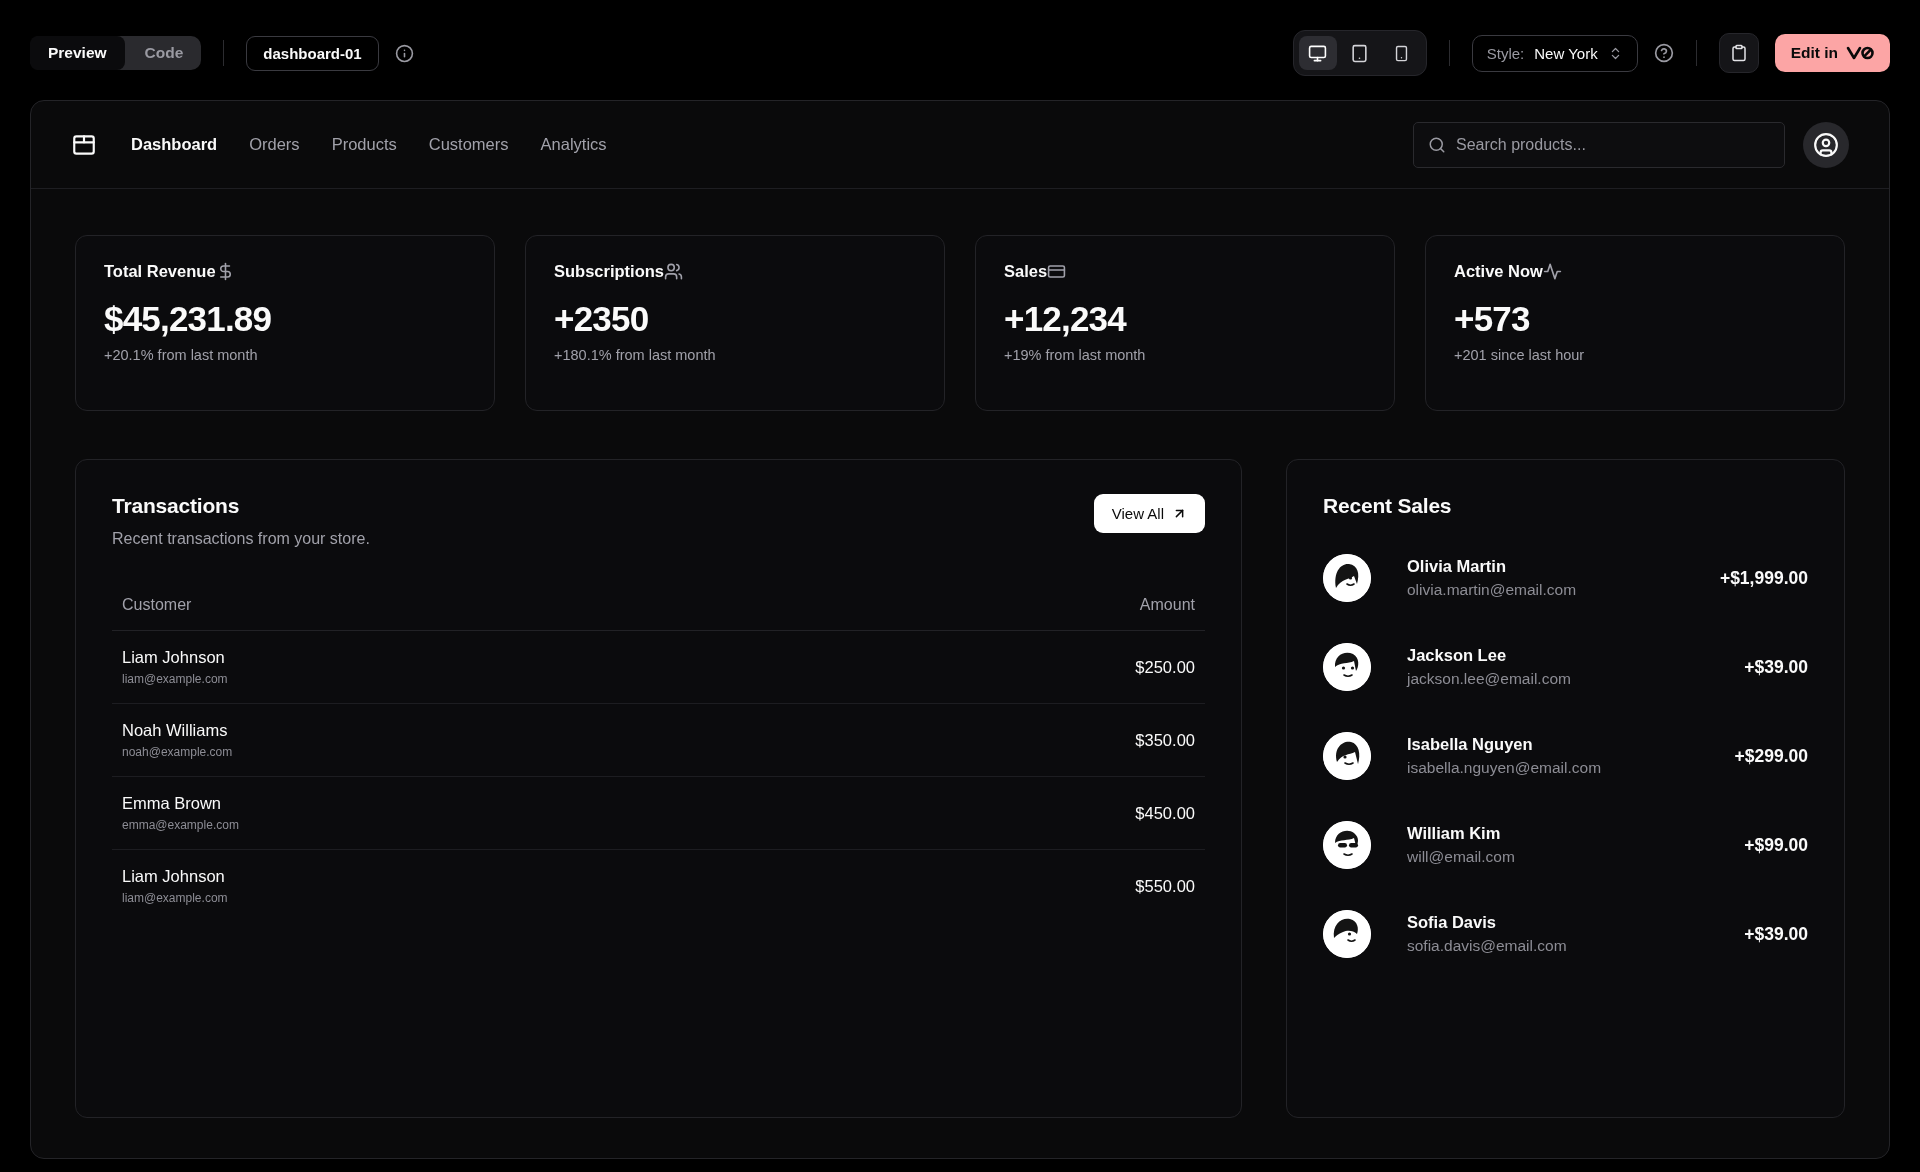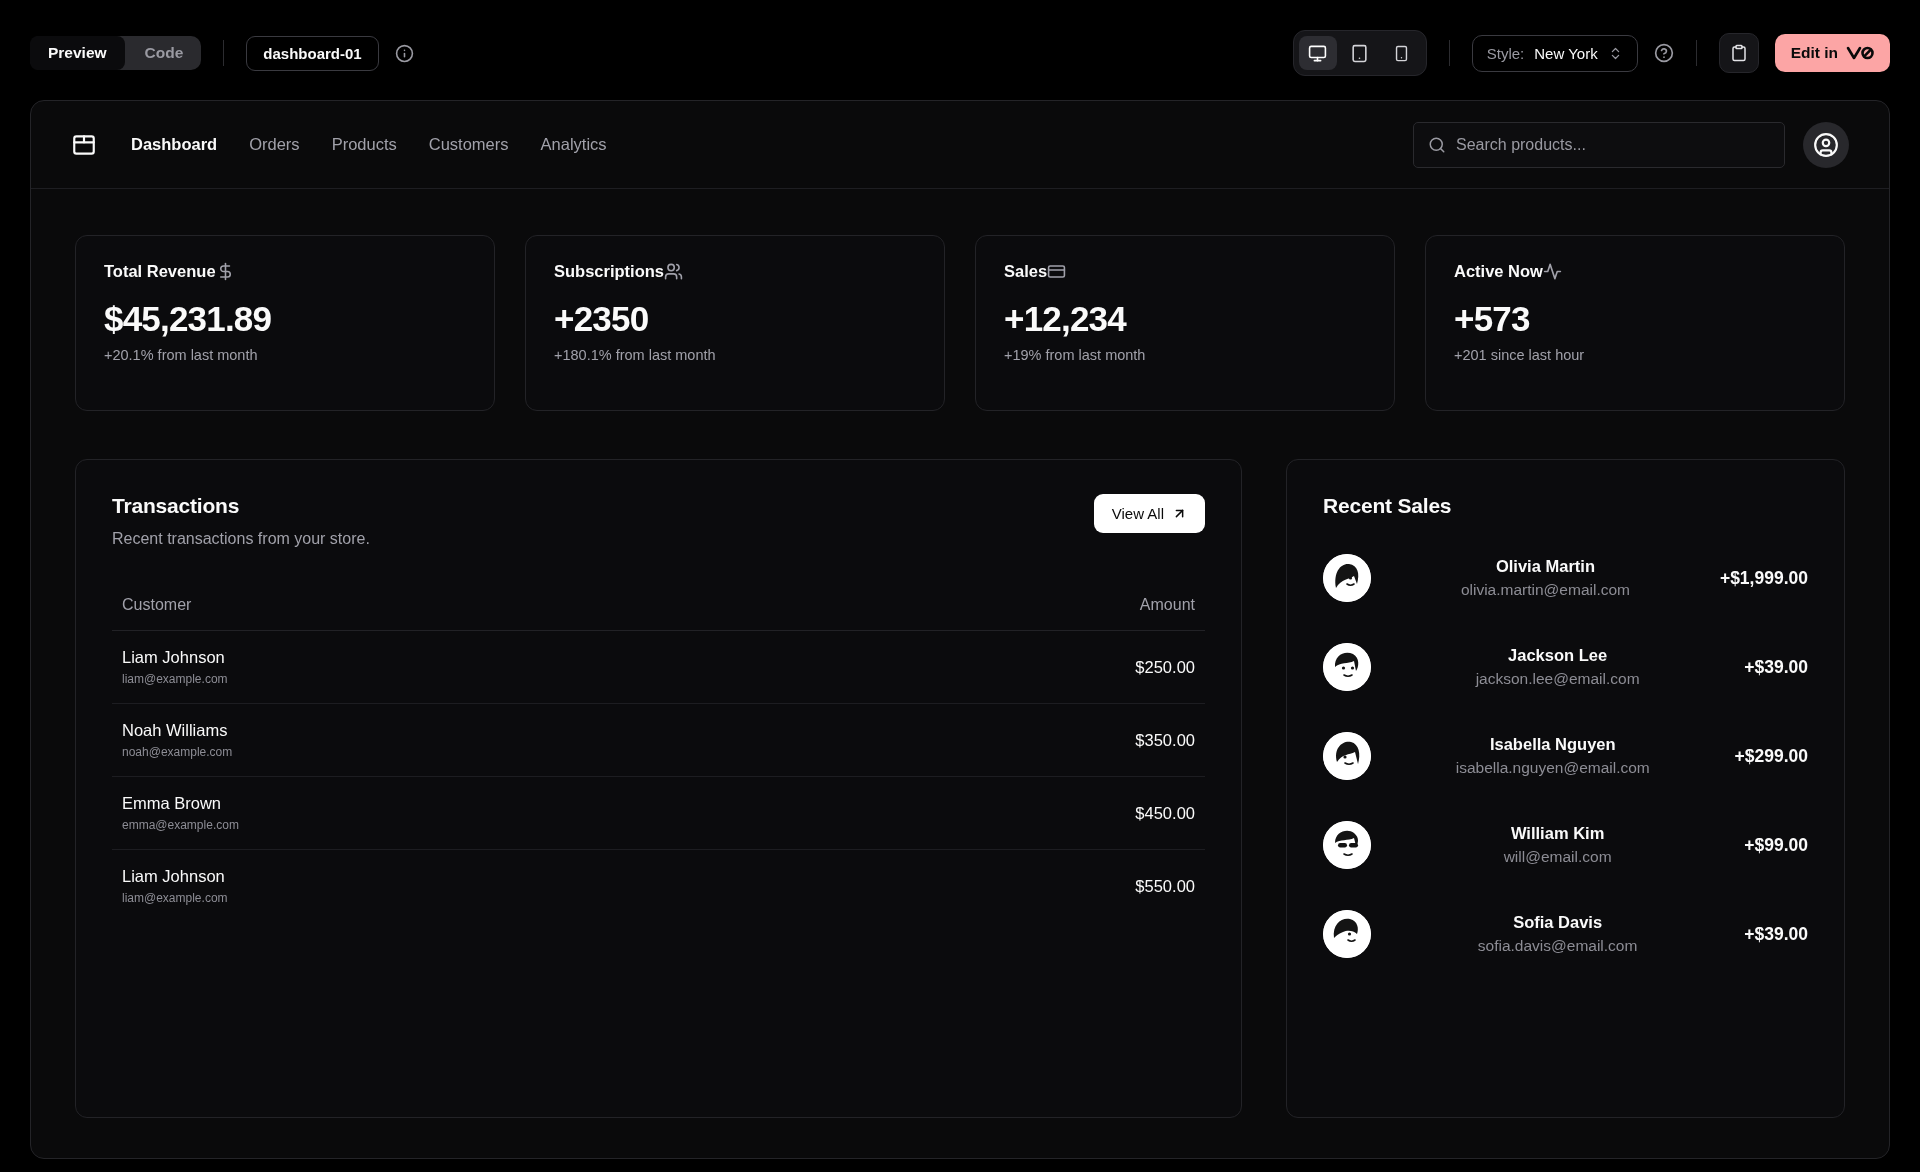--- a/index.html
+++ b/index.html
@@ -129,21 +129,21 @@
     padding:12px 10px 16px 10px; border-bottom:1px solid #222226;
   }
   table.tx th.amount, table.tx td.amount { text-align:right; }
   table.tx td { padding:17px 10px; border-bottom:1px solid #1d1d21; }
   table.tx tr:last-child td { border-bottom:none; }
   .tx-name { font-size:16.5px; font-weight:500; color:#fafafa; }
   .tx-email { font-size:12px; color:#8d8d95; margin-top:5px; }
   .tx-amount { font-size:16.5px; color:#fafafa; }
 
   .sales-list { display:flex; flex-direction:column; gap:41px; margin-top:36px; }
-  .sale-item { display:flex; align-items:center; gap:12px;text-align:center; }
+  .sale-item { display:flex; align-items:center; gap:36px; }
   .sale-avatar {
     width:48px; height:48px; border-radius:50%; background:#fff; flex:0 0 auto;
     overflow:hidden; display:flex; align-items:center; justify-content:center;
   }
   .sale-info { flex:1; min-width:0; }
   .sale-name { font-size:16.5px; font-weight:600; color:#fafafa; }
   .sale-email { font-size:15.5px; color:#8d8d95; margin-top:5px; }
   .sale-amount { font-size:17.5px; font-weight:600; color:#fafafa; white-space:nowrap; }
 </style>
 </head>

